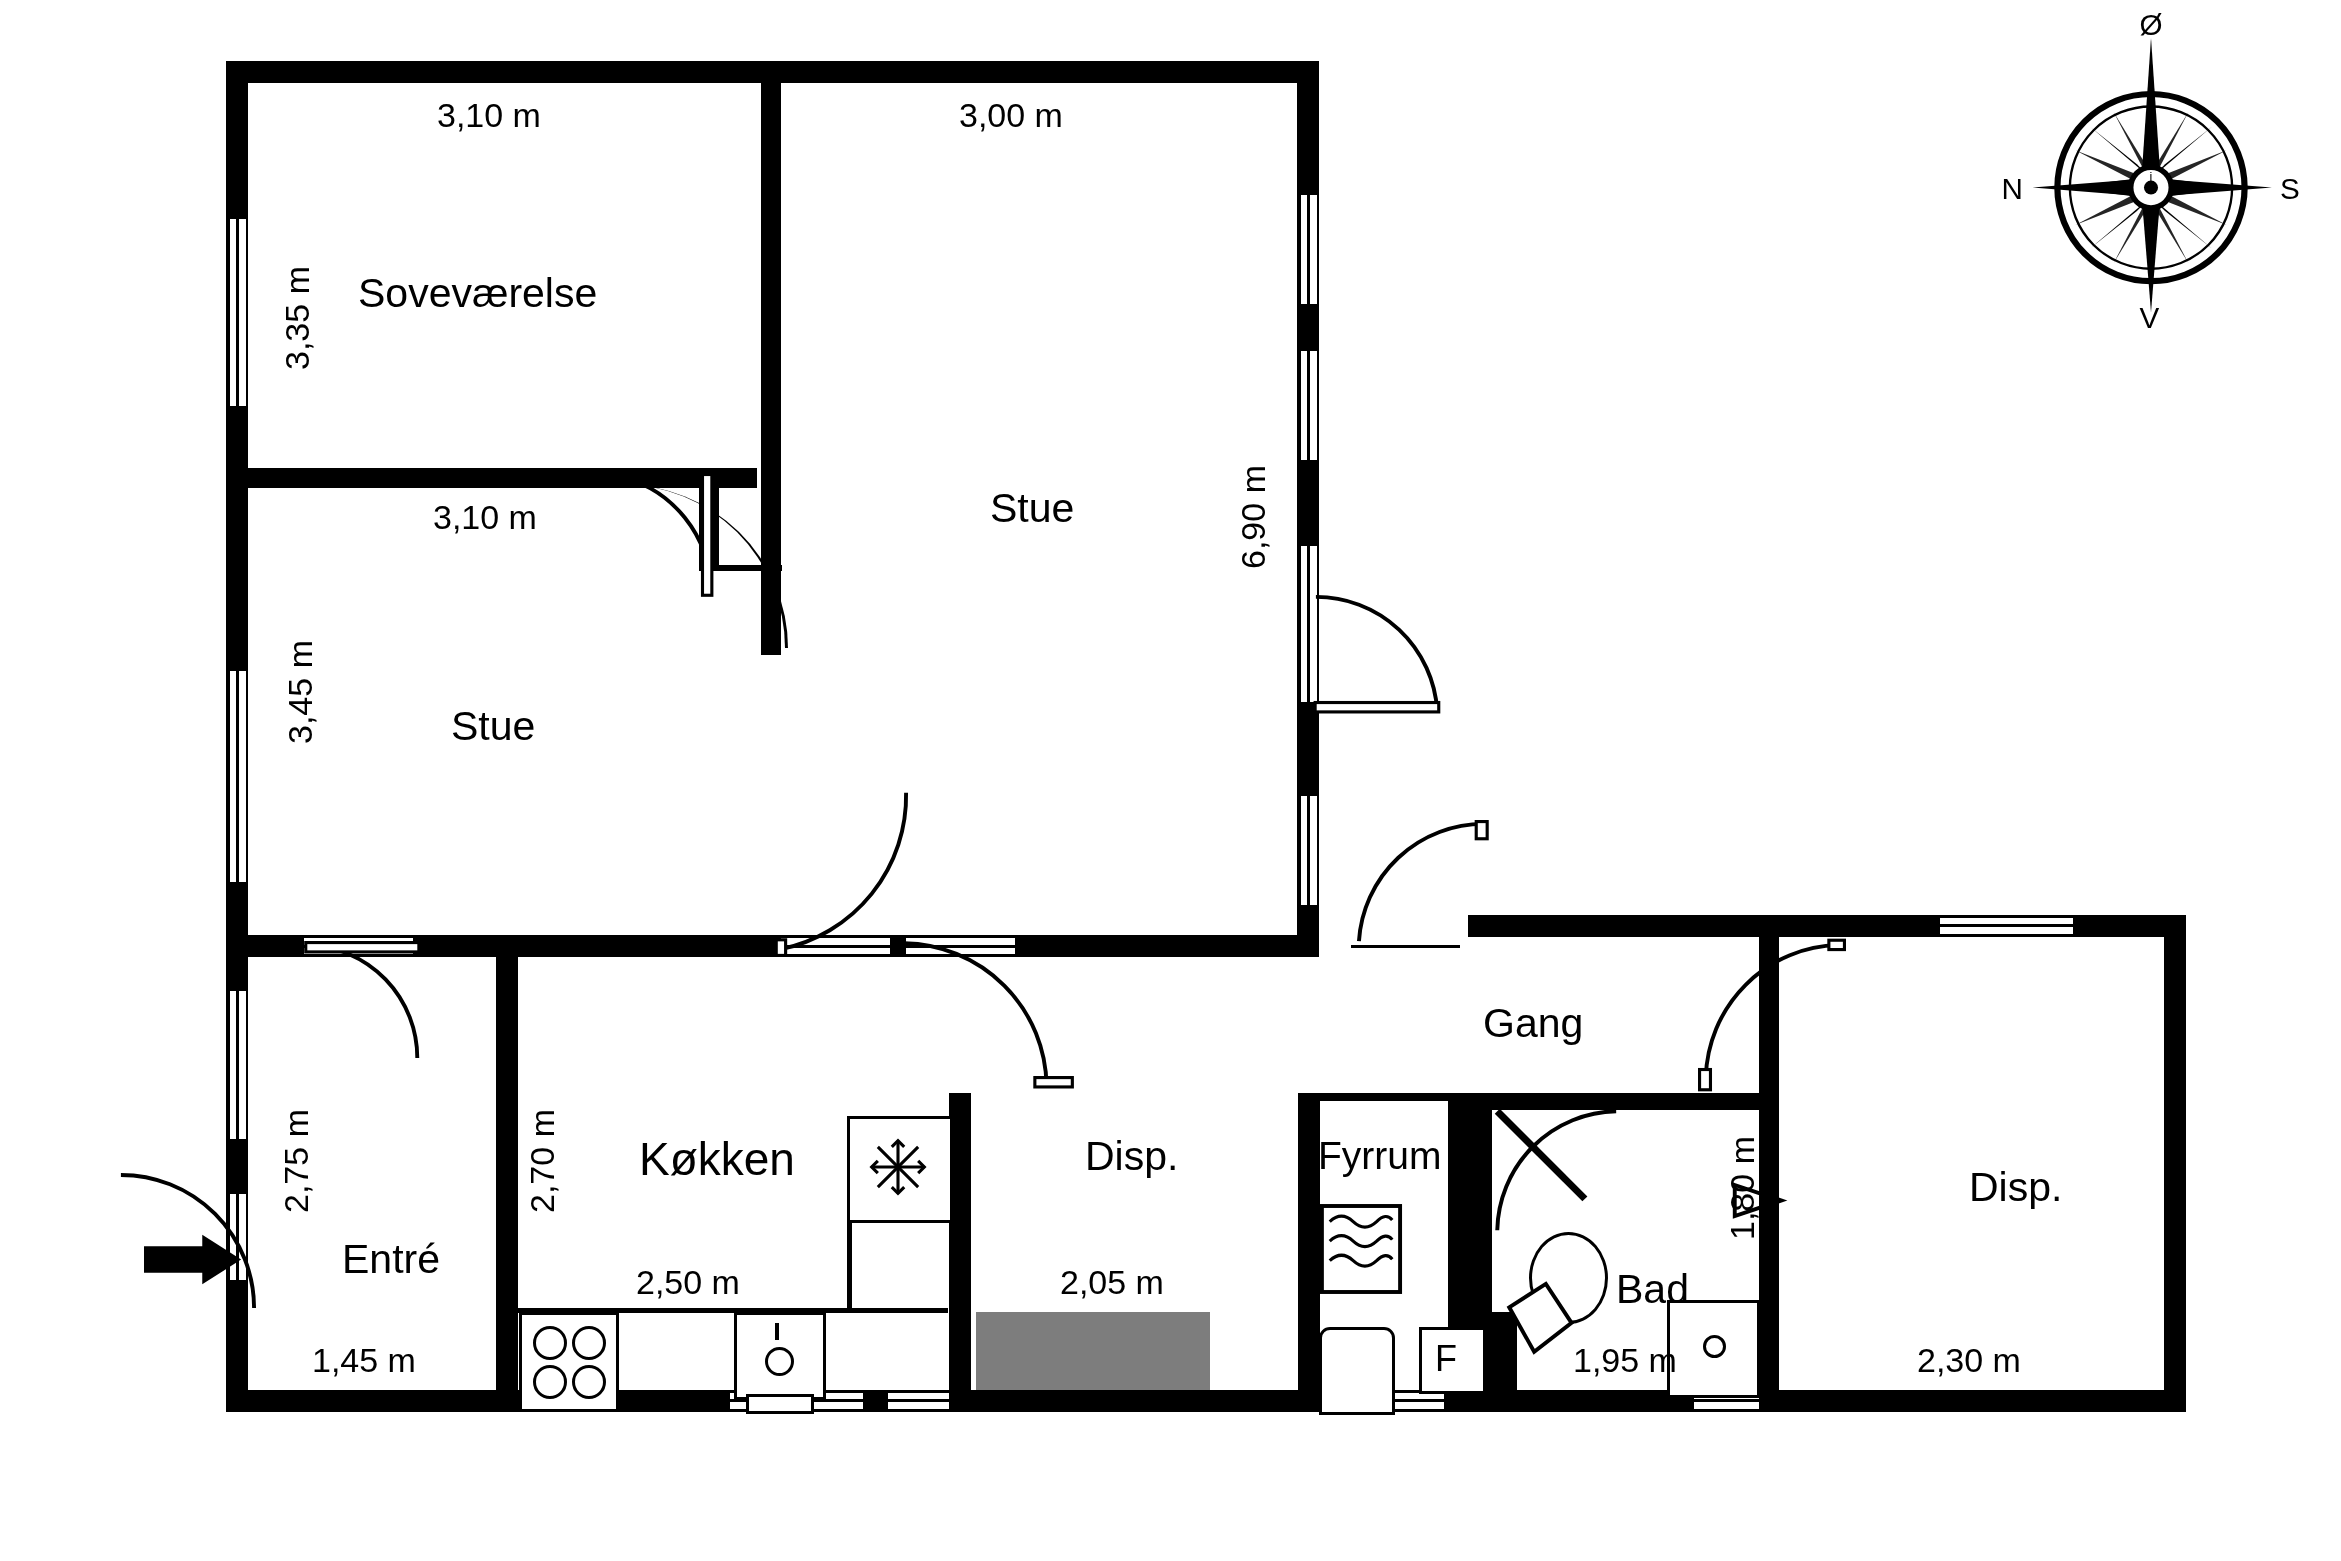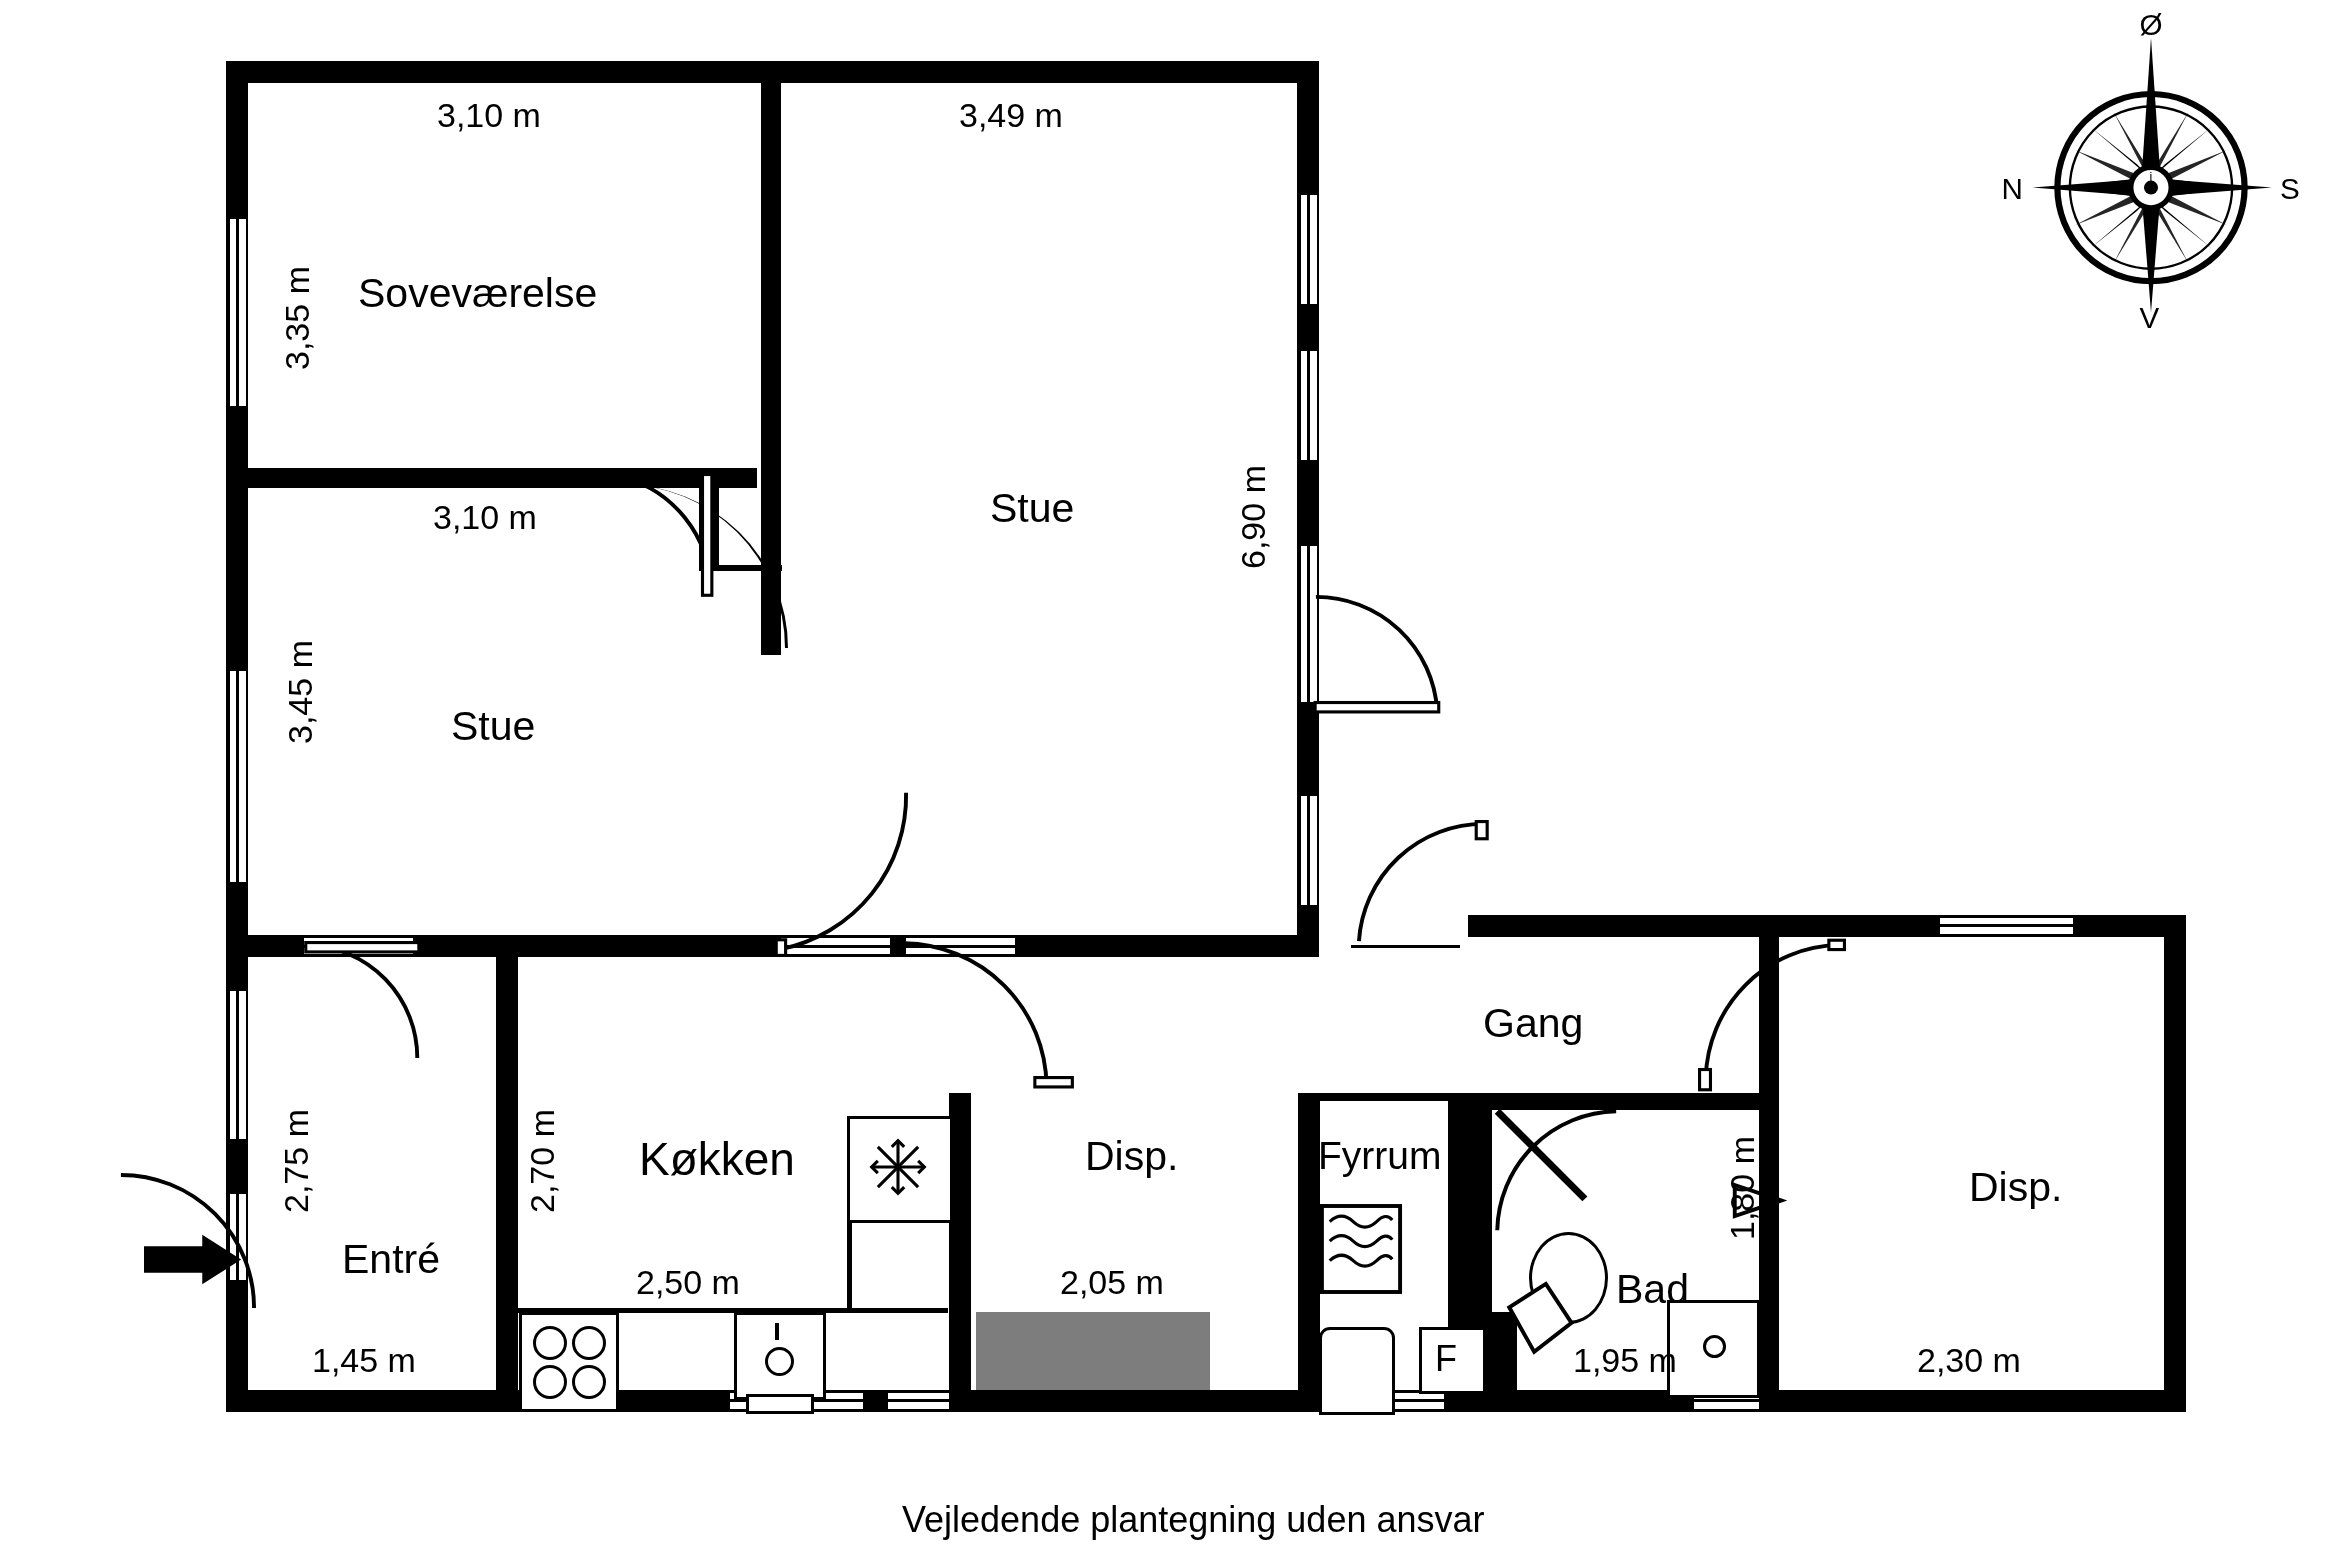--- a/index.html
+++ b/index.html
@@ -269,34 +269,33 @@
   <div class="label" style="left:342px; top:1239px; font-size:41px;">Entré</div>
   <div class="label" style="left:639px; top:1136px; font-size:46px;">Køkken</div>
   <div class="label" style="left:1085px; top:1136px; font-size:41px;">Disp.</div>
   <div class="label" style="left:1318px; top:1136px; font-size:39px;">Fyrrum</div>
   <div class="label" style="left:1483px; top:1003px; font-size:41px;">Gang</div>
   <div class="label" style="left:1616px; top:1269px; font-size:41px;">Bad</div>
   <div class="label" style="left:1969px; top:1167px; font-size:41px;">Disp.</div>
 
   <div class="dim" style="left:437px; top:98px;">3,10 m</div>
   <div class="dim vert" style="left:226px; top:301px; width:141px; text-align:center;">3,35 m</div>
-  <div class="dim" style="left:959px; top:98px;">3,49 m</div>
+  <div class="dim" style="left:959px; top:98px;">3,00 m</div>
   <div class="dim vert" style="left:1179px; top:500px; width:148px; text-align:center;">6,90 m</div>
   <div class="dim" style="left:433px; top:500px;">3,10 m</div>
   <div class="dim vert" style="left:226px; top:675px; width:148px; text-align:center;">3,45 m</div>
   <div class="dim vert" style="left:222px; top:1144px; width:148px; text-align:center;">2,75 m</div>
   <div class="dim" style="left:312px; top:1343px;">1,45 m</div>
   <div class="dim vert" style="left:468px; top:1144px; width:148px; text-align:center;">2,70 m</div>
   <div class="dim" style="left:636px; top:1265px;">2,50 m</div>
   <div class="dim" style="left:1060px; top:1265px;">2,05 m</div>
   <div class="dim" style="left:1573px; top:1343px;">1,95 m</div>
   <div class="dim vert" style="left:1668px; top:1171px; width:148px; text-align:center;">1,80 m</div>
   <div class="dim" style="left:1917px; top:1343px;">2,30 m</div>
 
-  <div class="caption" style="left:902px; top:1499px; font-size:36px;">Vejledende plantegning uden ansvar</div>
 
   <div class="compass" style="left:1995px; top:7.8px; width:312px; height:328px;">
     <svg width="312" height="328" viewBox="0 0 400 420">
 
       <text x="200" y="34" font-family="Liberation Sans, sans-serif" font-size="38" text-anchor="middle" fill="#000">Ø</text>
       <text x="198" y="410" font-family="Liberation Sans, sans-serif" font-size="38" text-anchor="middle" fill="#000">V</text>
       <text x="22" y="245" font-family="Liberation Sans, sans-serif" font-size="38" text-anchor="middle" fill="#000">N</text>
       <text x="378" y="245" font-family="Liberation Sans, sans-serif" font-size="38" text-anchor="middle" fill="#000">S</text>
 
       <polygon points="200,38 212,215 200,232 188,215" fill="#000"></polygon>

